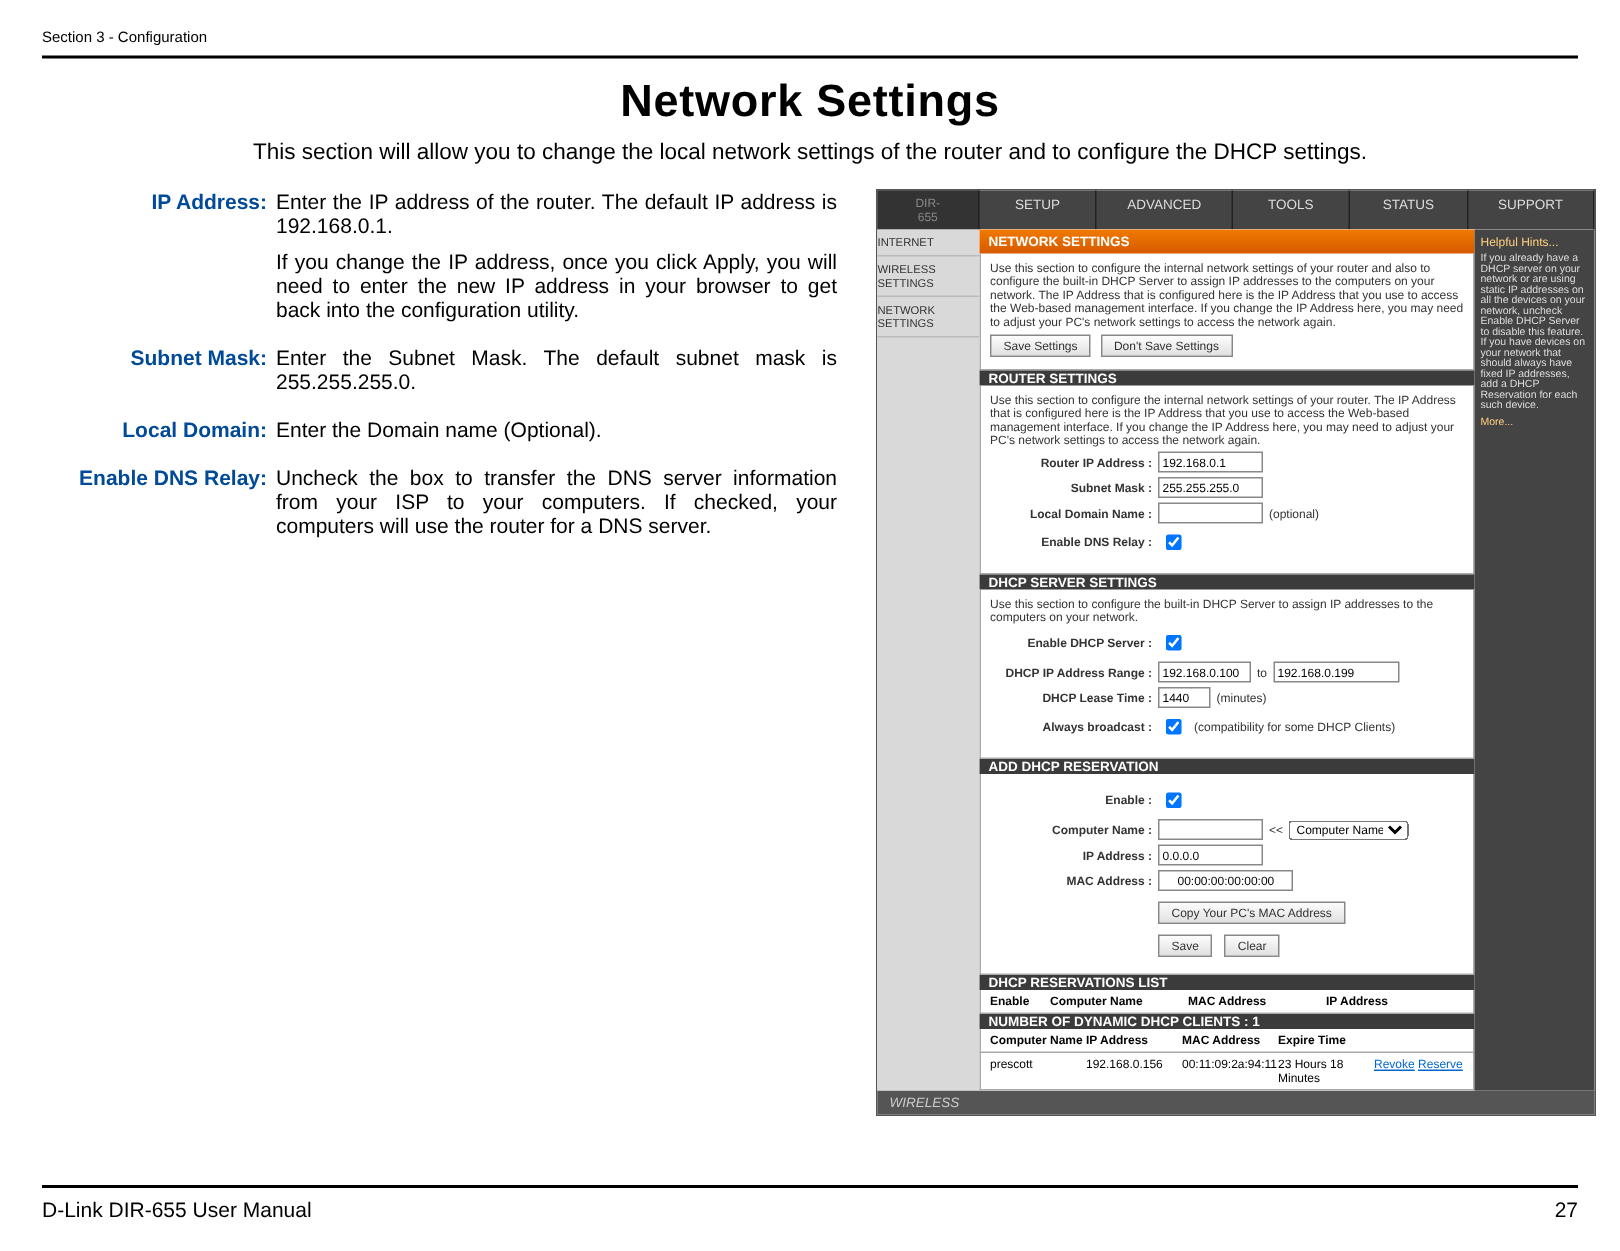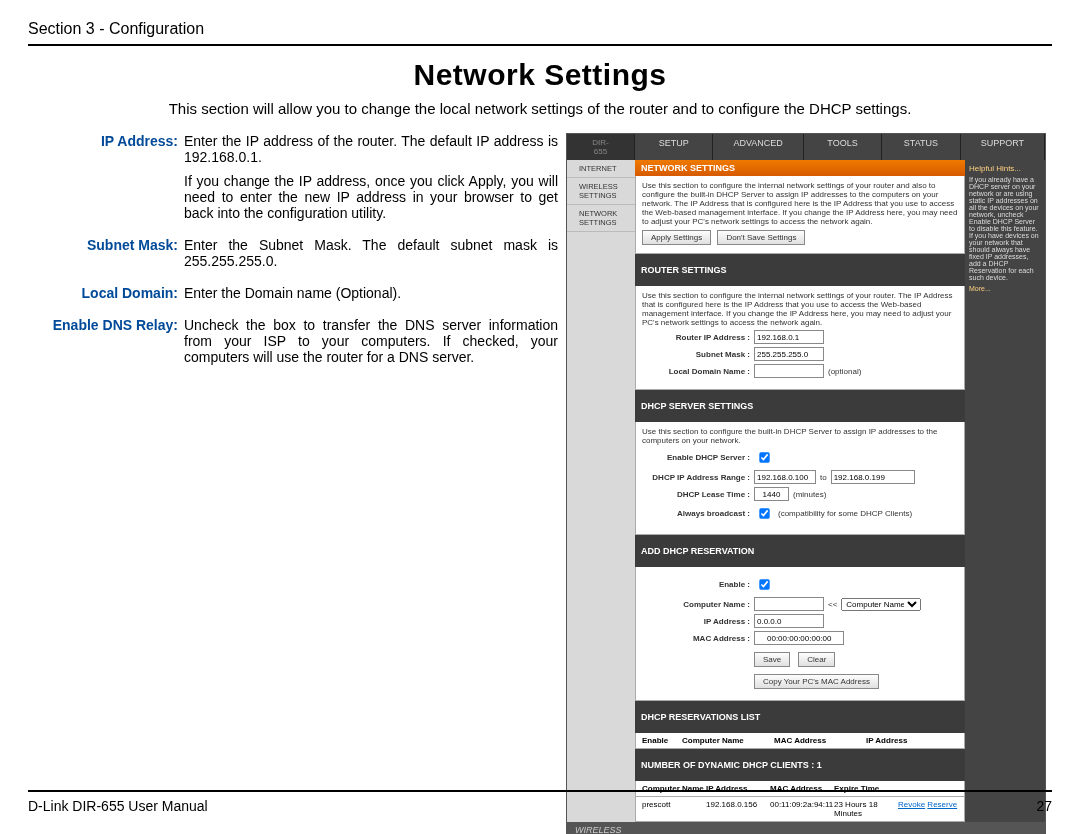--- a/index.html
+++ b/index.html
@@ -11,38 +11,38 @@
     width: 1080px;
     height: 834px;
     padding: 20px 28px;
     position: relative;
   }
   .top-rule, .bot-rule {
     border-top: 2px solid #000;
     margin: 6px 0 12px 0;
   }
   .header-line {
-    font-size: 16px;
+    font-size: 10px;
   }
   .page-title {
     text-align: center;
     font-size: 30px;
     font-weight: 700;
     font-family: "Arial Black", Arial, sans-serif;
     letter-spacing: 0.5px;
     margin: 10px 0 8px 0;
   }
   .intro {
     font-size: 15px;
     text-align: center;
     padding: 0 4px;
   }
   .content-row {
     display: flex;
-    gap: 8px;
+    gap: 26px;
     margin-top: 16px;
   }
   .left-col { flex: 0 0 530px; }
   .right-col { flex: 1; }
   .def {
     display: flex;
     gap: 6px;
     margin-bottom: 8px;
     font-size: 14px;
     text-align: justify;
@@ -95,21 +95,21 @@
     background: #333;
     color:#888;
     font-size:8px;
   }
   .ss-body { display: flex; background:#fff; }
   .ss-side {
     flex: 0 0 68px;
     background: #d9d9d9;
     font-size: 7.5px;
   }
-  .ss-side div { padding: 4px 12px; border-bottom:1px solid #bbb; color:#333;}
+  .ss-side div { padding: 4px 0; border-bottom:1px solid #bbb; color:#333;}
   .ss-main { flex: 1; background:#fff; }
   .ss-support {
     flex: 0 0 80px;
     background: #444;
     color: #ddd;
     font-size: 7px;
     padding: 4px;
   }
   .ss-support .hh { color:#ffd080; font-size:8px; margin-bottom:3px;}
   .panel-title {
@@ -124,21 +124,21 @@
     font-size: 8px;
     color:#333;
     border:1px solid #aaa;
     border-top:none;
   }
   .panel-dark {
     background: #3b3b3b;
     color: #fff;
     font-size: 9px;
     font-weight: bold;
-    padding: 11px 6px;
+    padding: 0 6px;
   }
   .btn {
     display: inline-block;
     border: 1px solid #888;
     background: linear-gradient(#fdfdfd,#e0e0e0);
     padding: 2px 8px;
     font-size: 8px;
     margin: 4px 4px 0 0;
   }
   .frow { display:flex; align-items:center; gap:4px; margin:3px 0; font-size:8px;}
@@ -209,58 +209,62 @@
       <div class="ss-body">
         <div class="ss-side">
           <div>INTERNET</div>
           <div>WIRELESS SETTINGS</div>
           <div>NETWORK SETTINGS</div>
         </div>
         <div class="ss-main">
           <div class="panel-title">NETWORK SETTINGS</div>
           <div class="panel-body">
             <div>Use this section to configure the internal network settings of your router and also to configure the built-in DHCP Server to assign IP addresses to the computers on your network. The IP Address that is configured here is the IP Address that you use to access the Web-based management interface. If you change the IP Address here, you may need to adjust your PC's network settings to access the network again.</div>
-            <span class="btn">Apply Settings</span>
+            <span class="btn">Save Settings</span>
             <span class="btn">Don't Save Settings</span>
           </div>
 
           <div class="panel-dark">ROUTER SETTINGS</div>
           <div class="panel-body">
             <div>Use this section to configure the internal network settings of your router. The IP Address that is configured here is the IP Address that you use to access the Web-based management interface. If you change the IP Address here, you may need to adjust your PC's network settings to access the network again.</div>
             <div class="frow">
                 <span class="lbl">Router IP Address :</span>
                 <input type="text" style="width: 70px;" value="192.168.0.1">
               </div>
             <div class="frow">
                 <span class="lbl">Subnet Mask :</span>
                 <input type="text" style="width: 70px;" value="255.255.255.0">
               </div>
             <div class="frow">
                 <span class="lbl">Local Domain Name :</span>
                 <input type="text" style="width: 70px;">
                 <span>(optional)</span>
+              </div>
+            <div class="frow">
+                <span class="lbl">Enable DNS Relay :</span>
+                <input type="checkbox" checked="" style="">
               </div>
           </div>
 
           <div class="panel-dark">DHCP SERVER SETTINGS</div>
           <div class="panel-body">
             <div>Use this section to configure the built-in DHCP Server to assign IP addresses to the computers on your network.</div>
             <div class="frow">
                 <span class="lbl">Enable DHCP Server :</span>
                 <input type="checkbox" checked="" style="">
               </div>
             <div class="frow">
                 <span class="lbl">DHCP IP Address Range :</span>
                 <input type="text" style="width: 62px;" value="192.168.0.100">
                 <span>to</span>
                 <input type="text" style="width: 84px;" value="192.168.0.199">
               </div>
             <div class="frow">
                 <span class="lbl">DHCP Lease Time :</span>
-                <input type="text" style="width: 35px; text-align: center;" value="1440">
+                <input type="text" style="width: 35px;" value="1440">
                 <span>(minutes)</span>
               </div>
             <div class="frow">
                 <span class="lbl">Always broadcast :</span>
                 <input type="checkbox" checked="" style="">
                 <span>(compatibility for some DHCP Clients)</span>
               </div>
           </div>
 
           <div class="panel-dark">ADD DHCP RESERVATION</div>
@@ -278,26 +282,26 @@
             <div class="frow">
                 <span class="lbl">IP Address :</span>
                 <input type="text" style="width: 70px;" value="0.0.0.0">
               </div>
             <div class="frow">
                 <span class="lbl">MAC Address :</span>
                 <input type="text" style="width: 90px; padding-left: 12px;" value="00:00:00:00:00:00">
               </div>
             <div class="frow">
                 <span class="lbl"></span>
+                <span class="btn">Copy Your PC's MAC Address</span>
+              </div>
+            <div class="frow">
+                <span class="lbl"></span>
                 <span class="btn">Save</span>
                 <span class="btn">Clear</span>
-              </div>
-            <div class="frow">
-                <span class="lbl"></span>
-                <span class="btn">Copy Your PC's MAC Address</span>
               </div>
           </div>
 
           <div class="panel-dark">DHCP RESERVATIONS LIST</div>
           <div class="tbl">
             <div style="flex:0 0 40px;font-weight:bold">Enable</div>
             <div style="font-weight:bold">Computer Name</div>
             <div style="font-weight:bold">MAC Address</div>
             <div style="font-weight:bold">IP Address</div>
           </div>

